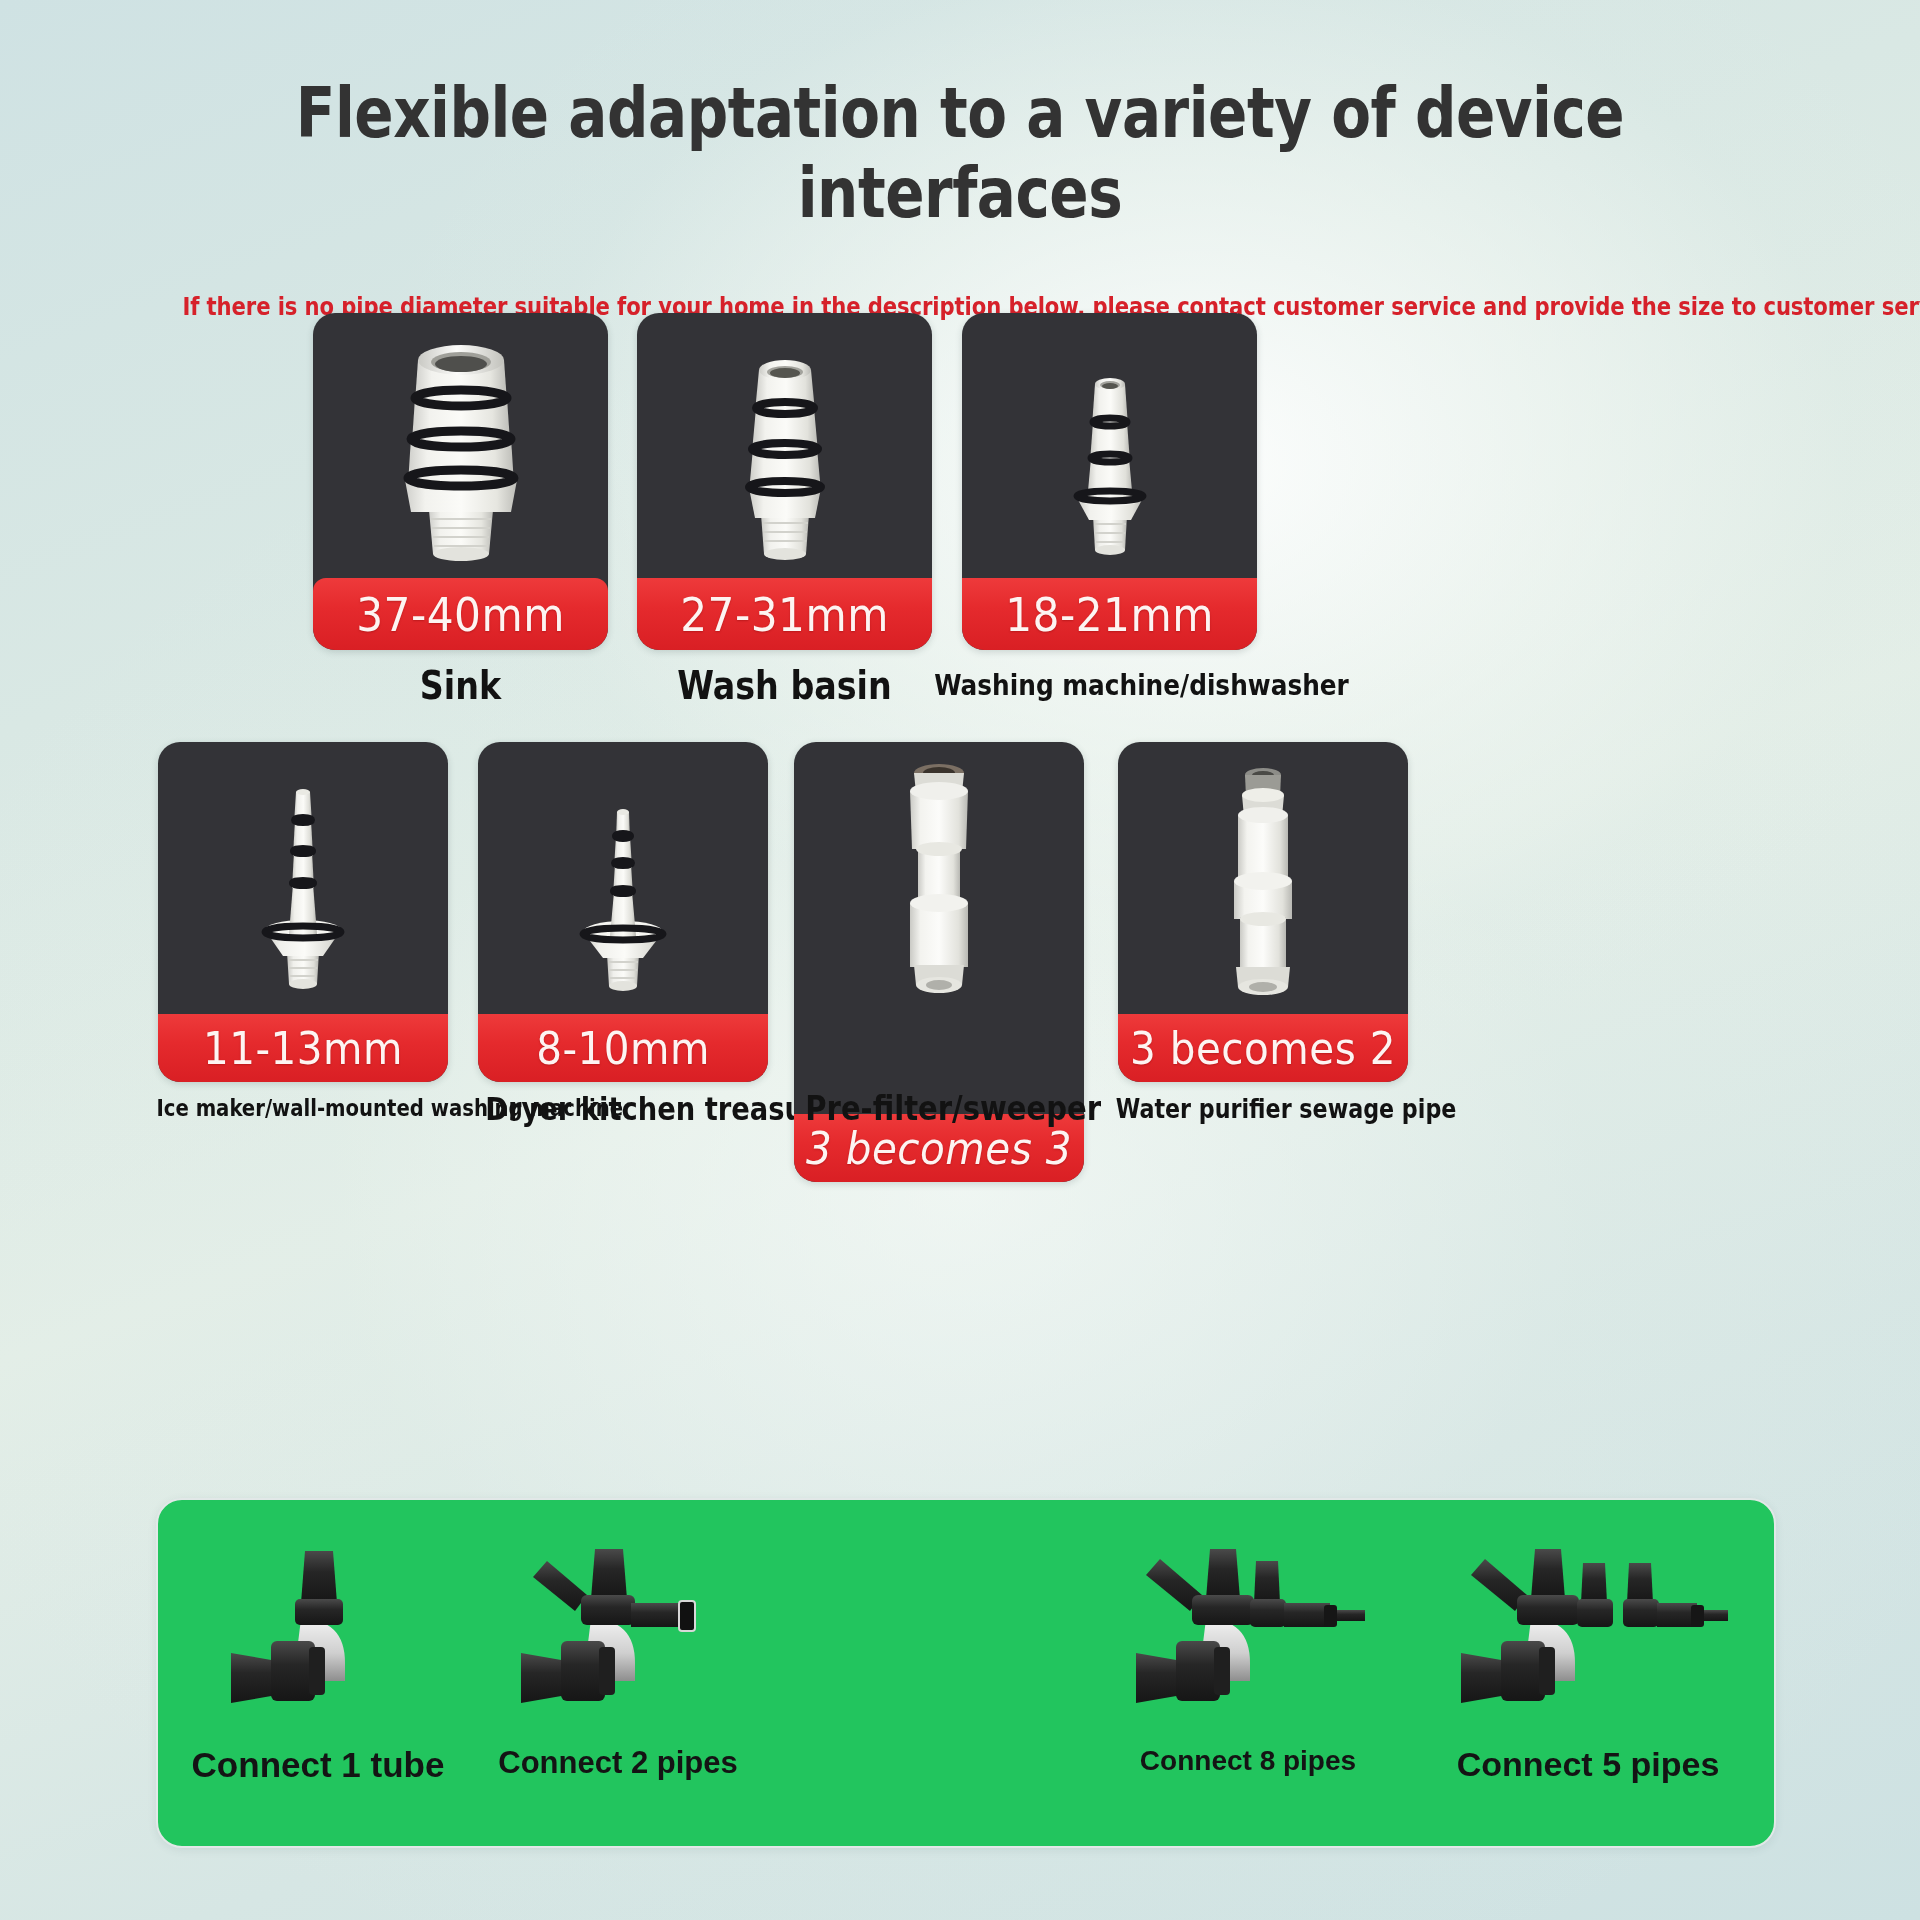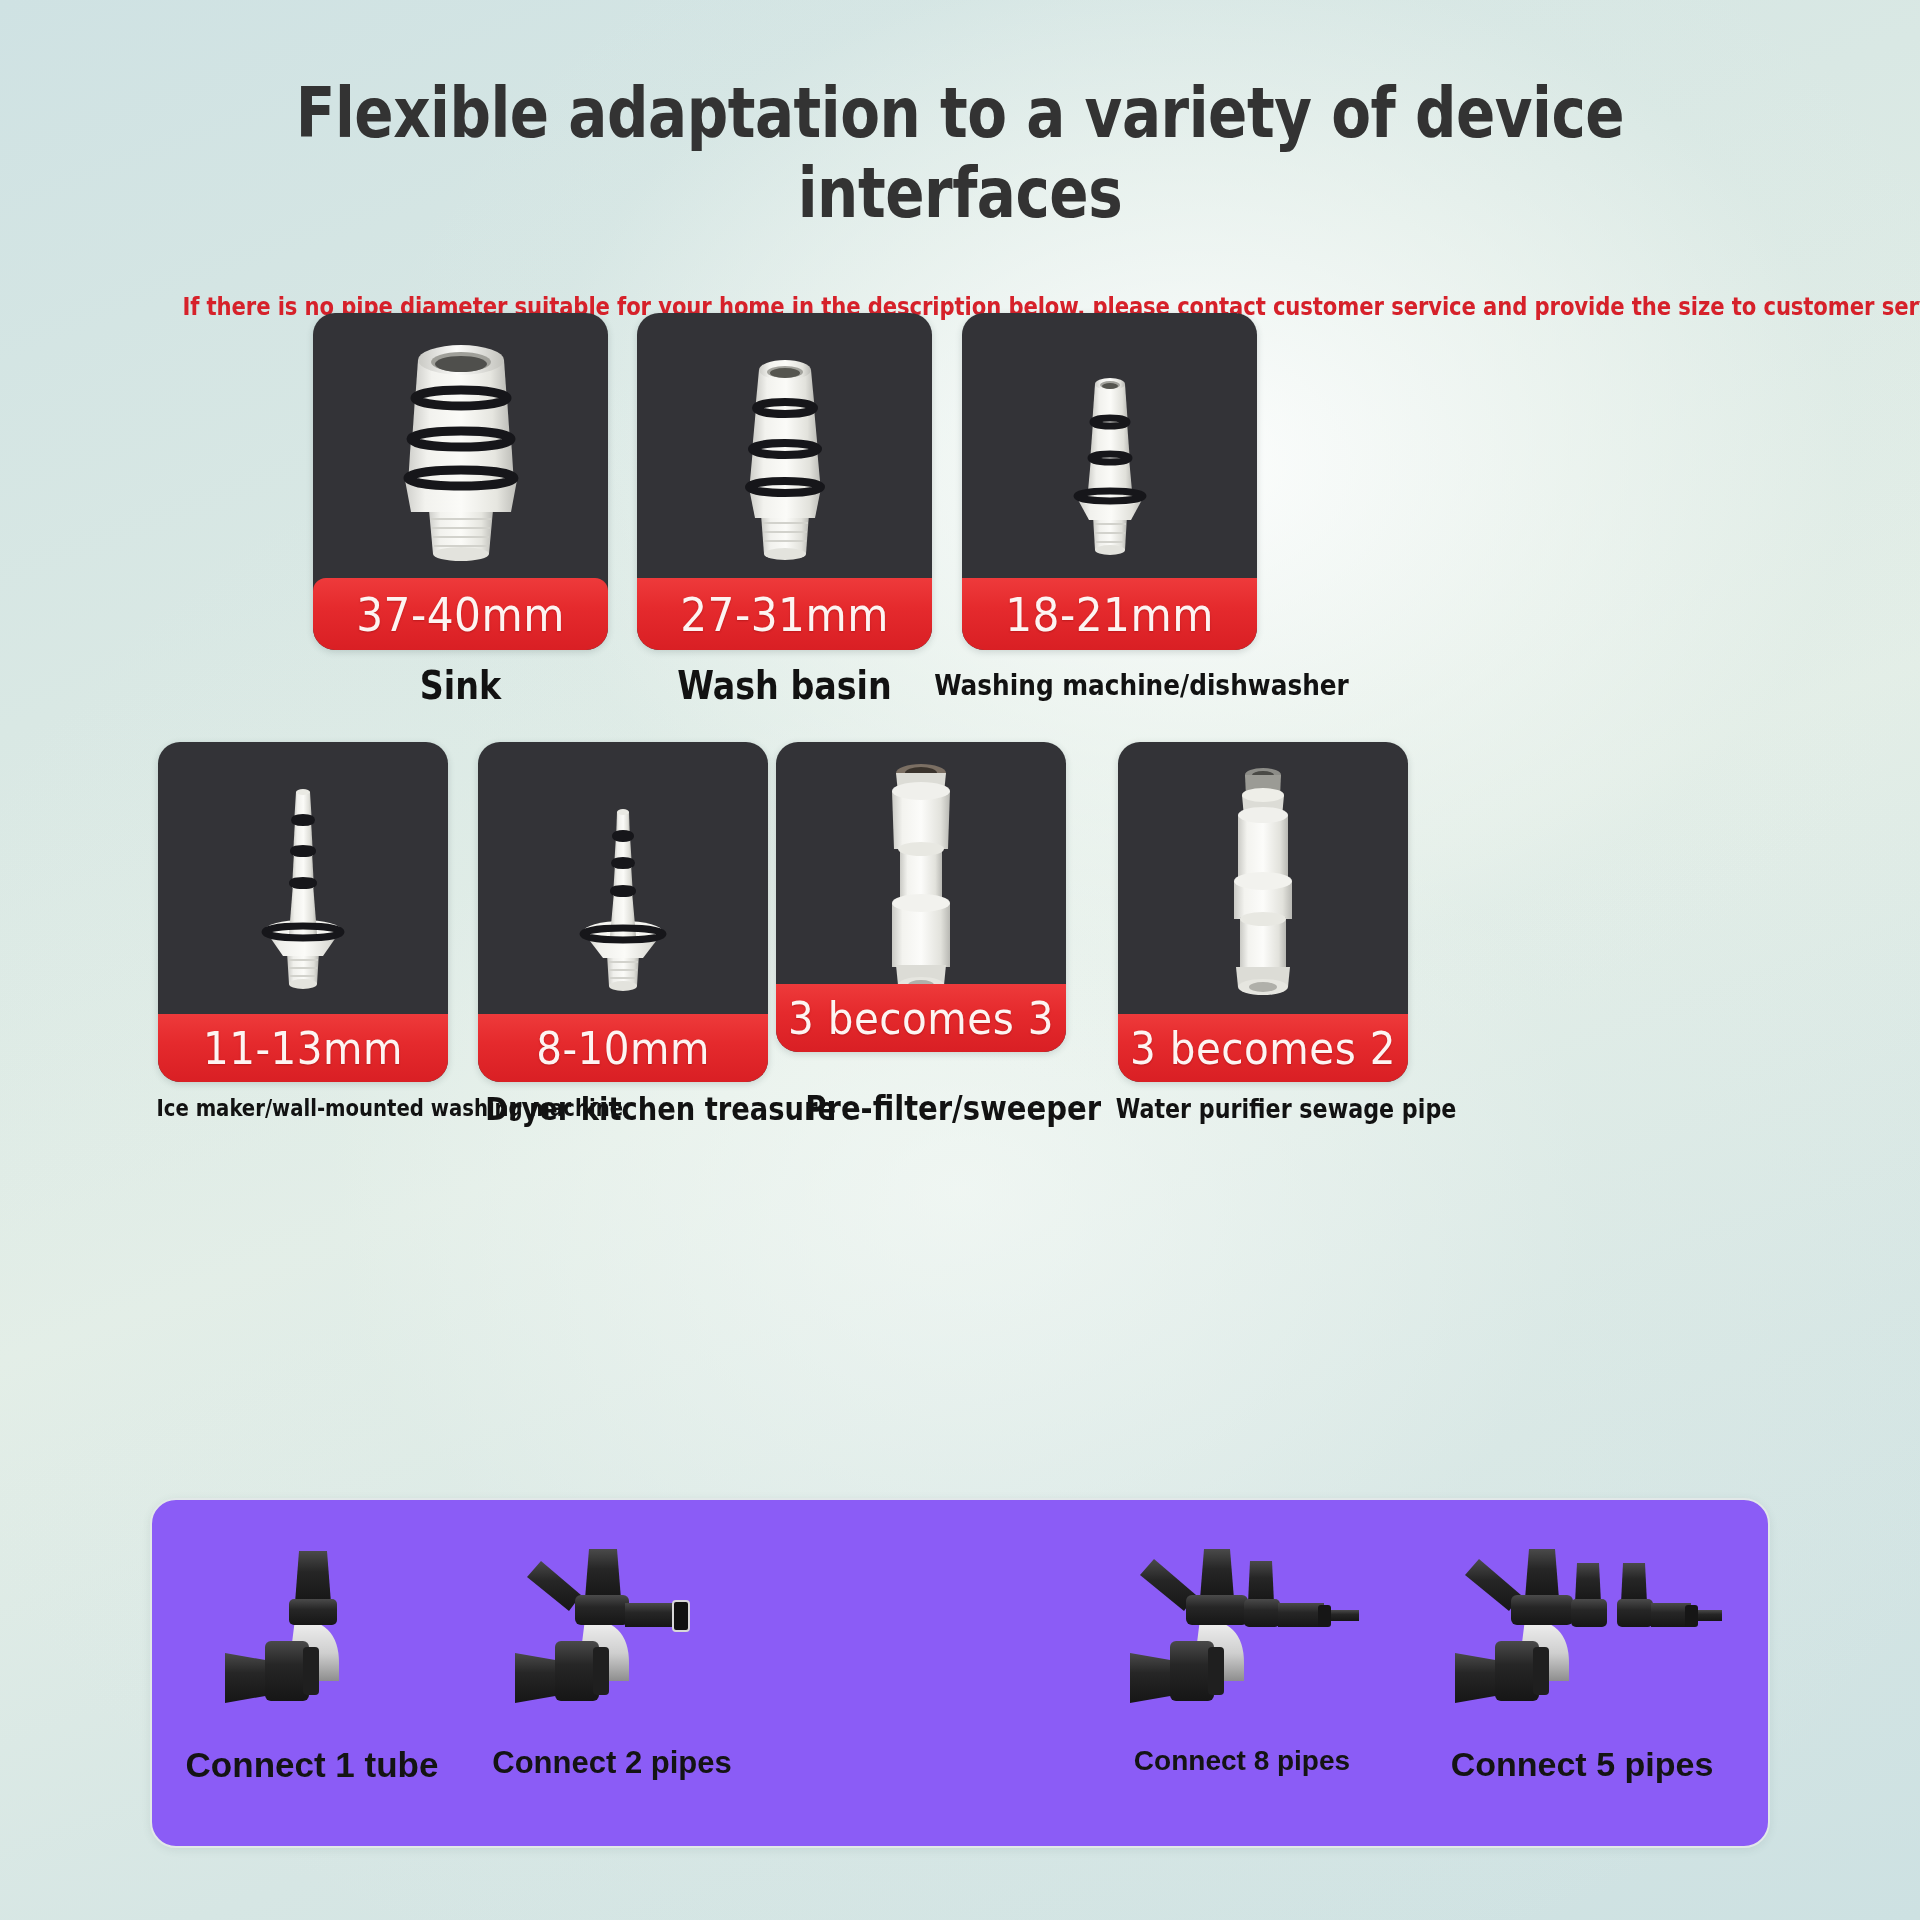--- a/index.html
+++ b/index.html
@@ -97,25 +97,25 @@
     color: #121212;
     font-family: "DejaVu Sans Condensed", "Liberation Sans Narrow", "Liberation Sans", sans-serif;
     font-weight: bold;
     white-space: nowrap;
     transform: scaleX(0.95);
   }
 
   
   .bottom-panel {
     position: absolute;
-    left: 150px;
+    left: 156px;
     top: 1498px;
     width: 1620px;
     height: 350px;
-    background: #8b5cf6;
+    background: #22c55e;
     border: 2px solid #e2e8e8;
     border-radius: 26px;
     box-shadow: 0 2px 8px rgba(60,90,90,0.10);
   }
   .bottom-item {
     position: absolute;
     top: 0;
     height: 100%;
   }
   .bottom-figure {
@@ -346,21 +346,21 @@
         <ellipse cx="70" cy="135" rx="10" ry="3" fill="none" stroke="#16161a" stroke-width="6"></ellipse>
         <ellipse cx="70" cy="178" rx="40" ry="6" fill="none" stroke="#16161a" stroke-width="7"></ellipse>
       </svg>
     </div>
     <div class="card-banner" style="height:68px; font-size:45px;margin-top:24px;">
       <span>8-10mm</span>
     </div>
   </div>
   <div class="caption" style="left:478px; top:1090px; width:290px; font-size:32px;">Dryer kitchen treasure</div>
 
-  <div class="card" style="left:776px; top:742px; width:290px; height:310px;">
+  <div class="card" style="left:794px; top:742px; width:290px; height:440px;font-style:italic;">
     <div class="card-stage" style="height:272px;">
       <svg width="130" height="250" viewBox="0 0 130 250">
         <defs>
           <linearGradient id="wg6" x1="0" y1="0" x2="1" y2="0">
             <stop offset="0%" stop-color="#cacac5"></stop>
             <stop offset="18%" stop-color="#f3f3ef"></stop>
             <stop offset="50%" stop-color="#fcfcfa"></stop>
             <stop offset="84%" stop-color="#e2e2dc"></stop>
             <stop offset="100%" stop-color="#b8b8b3"></stop>
           </linearGradient>

